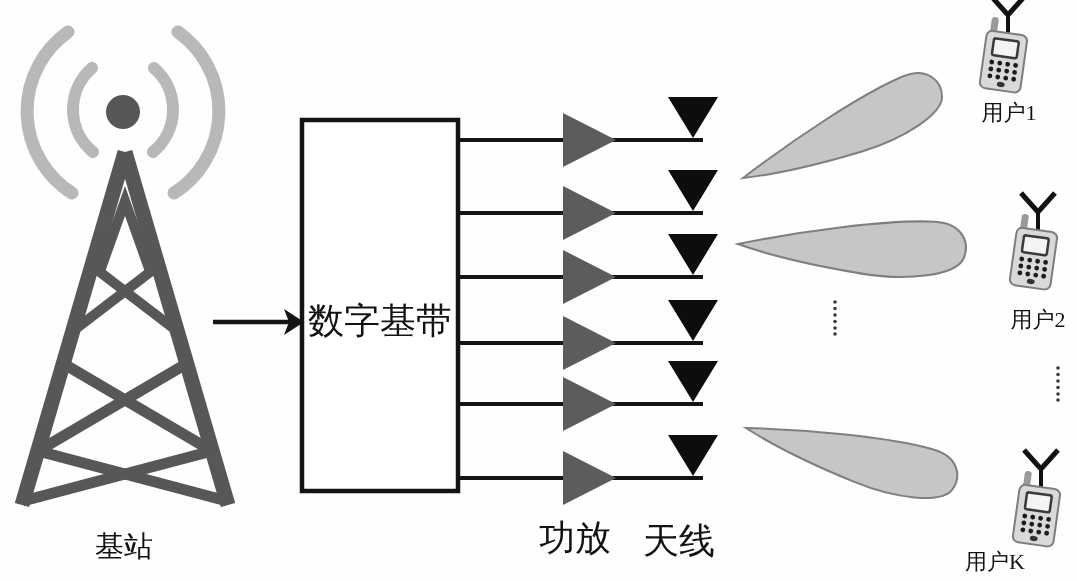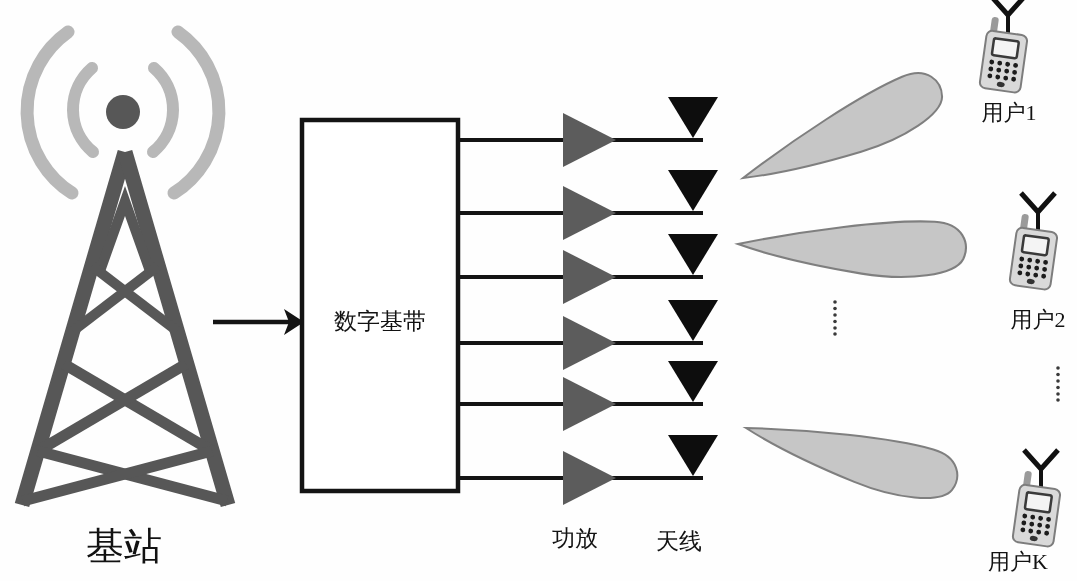--- a/index.html
+++ b/index.html
@@ -14,22 +14,22 @@
   #diagram-svg { position: absolute; left: 0; top: 0; }
   .lbl {
     position: absolute;
     transform: translate(-50%, -50%);
     font-weight: normal;
     color: #121212;
     white-space: nowrap;
     line-height: 1;
     font-family: "Liberation Sans", sans-serif;
   }
-  .lbl-lg { font-size: 38px; }
-  .lbl-md { font-size: 23px; }
+  .lbl-lg { font-size: 29px; }
+  .lbl-md { font-size: 36px; }
   .lbl-sm { font-size: 22px; font-family: "Liberation Serif", "Liberation Sans", serif; }
 </style>
 </head>
 <body>
 
 <div id="stage">
 
   <svg id="diagram-svg" width="1077" height="581" viewBox="0 0 1077 581">
 
     <defs>
@@ -149,15 +149,15 @@
   <div class="lbl lbl-md" style="left:380px; top:321px;">数字基带</div>
 
   <div class="lbl lbl-md" style="left:575px; top:538px;">功放</div>
 
   <div class="lbl lbl-md" style="left:679px; top:541px;">天线</div>
 
   <div class="lbl lbl-sm" style="left:1009px; top:113px;">用户1</div>
 
   <div class="lbl lbl-sm" style="left:1038px; top:320px;">用户2</div>
 
-  <div class="lbl lbl-sm" style="left:1018px; top:562px;">用户K</div>
+  <div class="lbl lbl-sm" style="left:995px; top:562px;">用户K</div>
 
 </div>
 
 </body></html>

